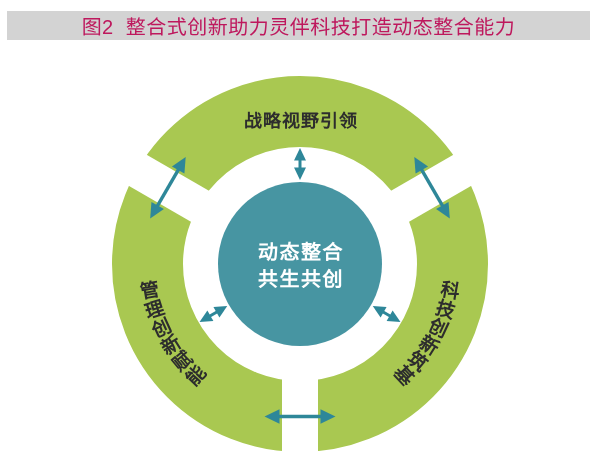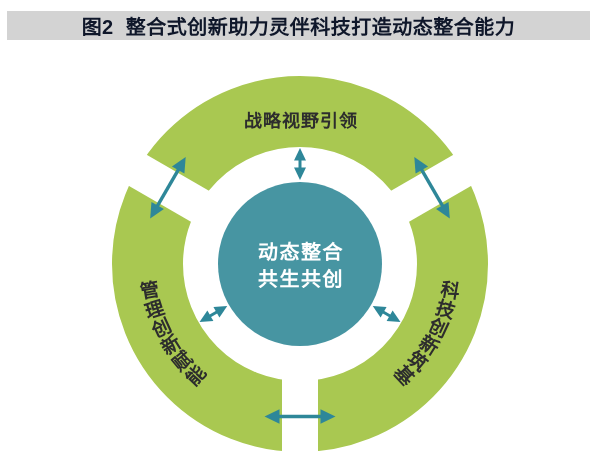--- a/index.html
+++ b/index.html
@@ -7,21 +7,21 @@
     width:600px;height:469px;position:relative;overflow:hidden;
     background:#ffffff;
     font-family:"Liberation Sans",sans-serif;
   }
   .titlebar{
     position:absolute;left:7px;top:11px;width:583px;height:29px;
     background:#d3d3d3;
     display:flex;align-items:center;justify-content:center;
   }
   .titlebar span{
-    font-size:20px;font-weight:bold;color:#0f172a;
+    font-size:20px;font-weight:normal;color:#be185d;
     letter-spacing:0.5px;white-space:pre;line-height:1;
     padding-top:2px;
   }
   svg{position:absolute;left:0;top:0;}
   .seg-label{
     font-size:18px;font-weight:bold;fill:#2d2d2d;letter-spacing:1px;
     font-family:"Liberation Sans",sans-serif;
   }
   .arc-char{
     font-size:19px;font-weight:bold;fill:#2d2d2d;

